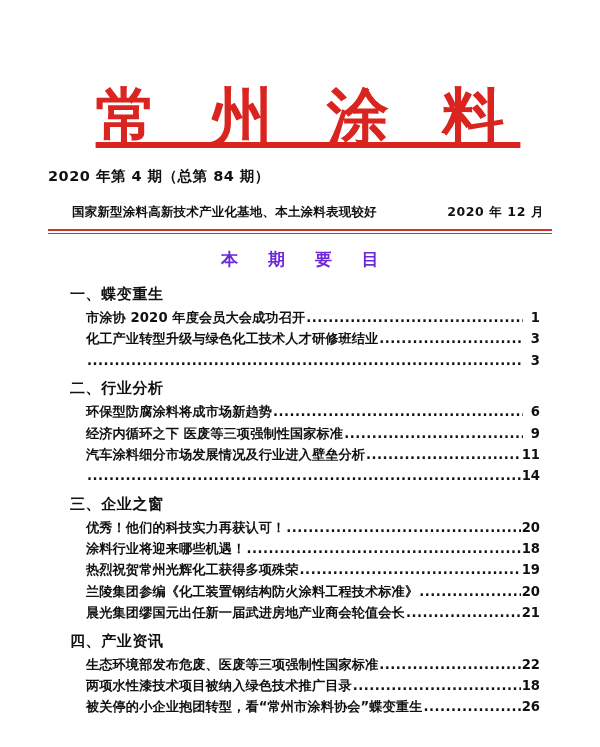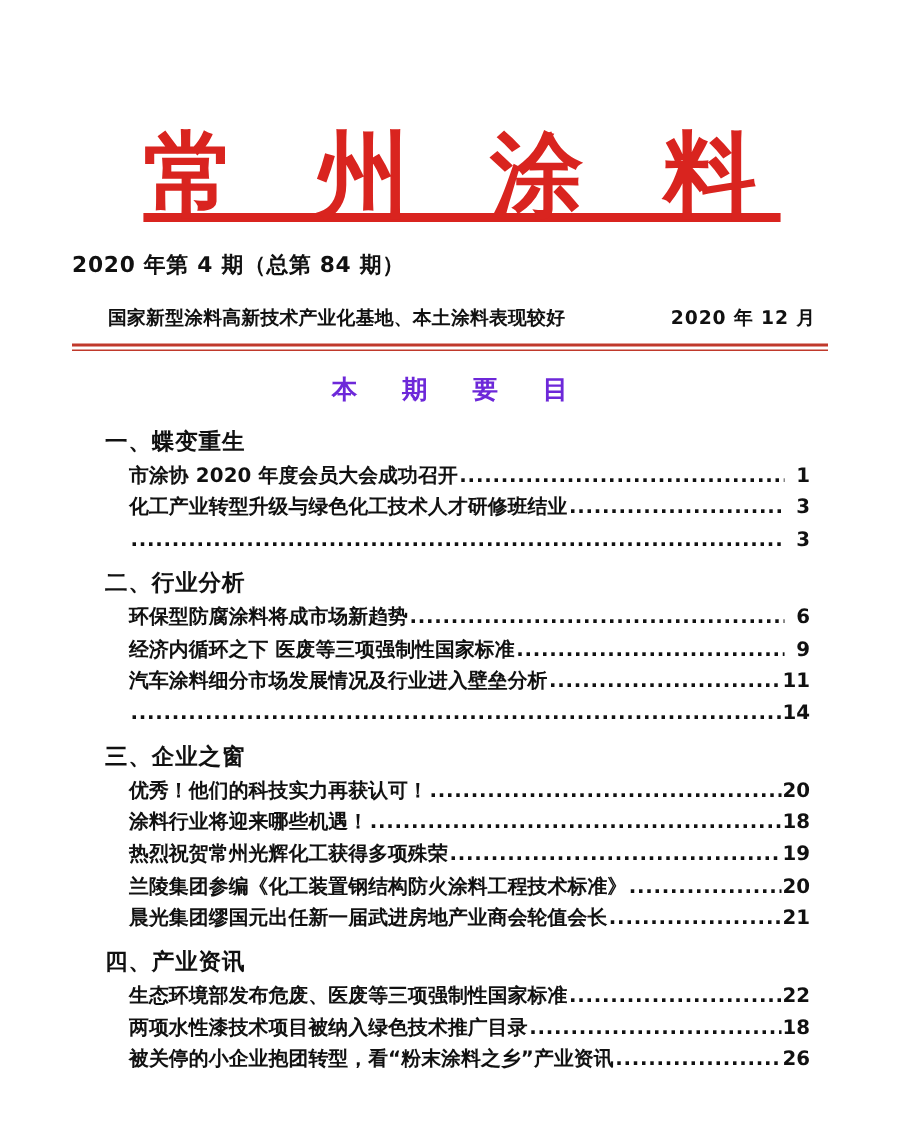--- a/index.html
+++ b/index.html
@@ -201,19 +201,19 @@
       <span class="etitle">生态环境部发布危废、医废等三项强制性国家标准</span>
       <span class="dots">..................................................................................................................</span>
       <span class="pg">22</span>
     </div>
     <div class="entry">
       <span class="etitle">两项水性漆技术项目被纳入绿色技术推广目录</span>
       <span class="dots">..................................................................................................................</span>
       <span class="pg">18</span>
     </div>
     <div class="entry">
-      <span class="etitle">被关停的小企业抱团转型，看“粉末涂料之乡”产业资讯</span>
+      <span class="etitle">被关停的小企业抱团转型，看“常州市涂料协会”蝶变重生</span>
       <span class="dots">..................................................................................................................</span>
       <span class="pg">26</span>
     </div>
 
   </div>
 </div>
 
 </body></html>

